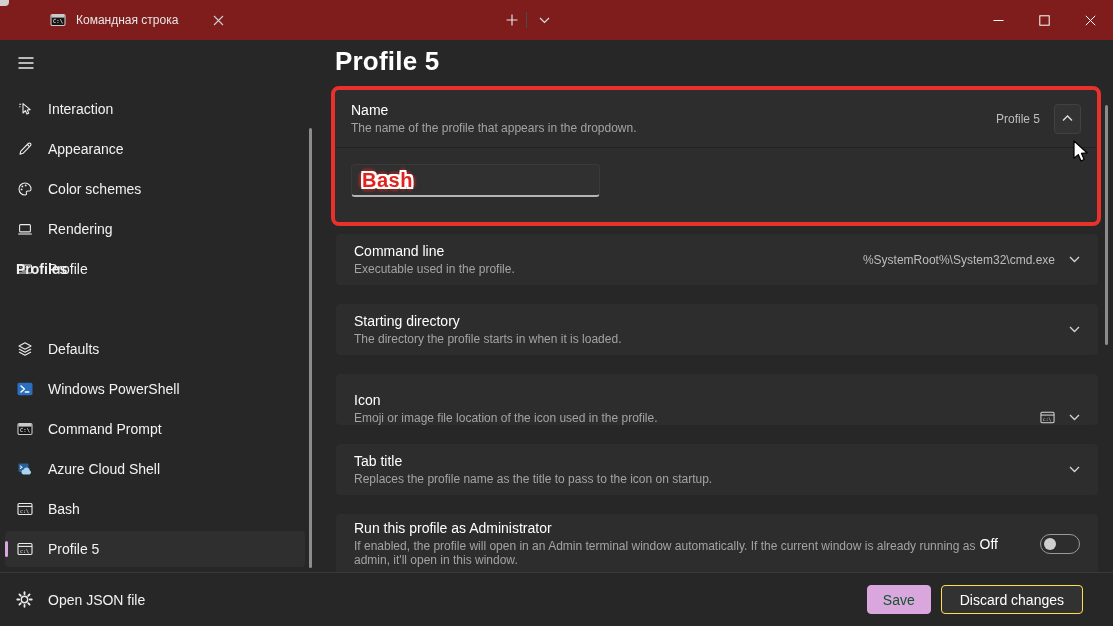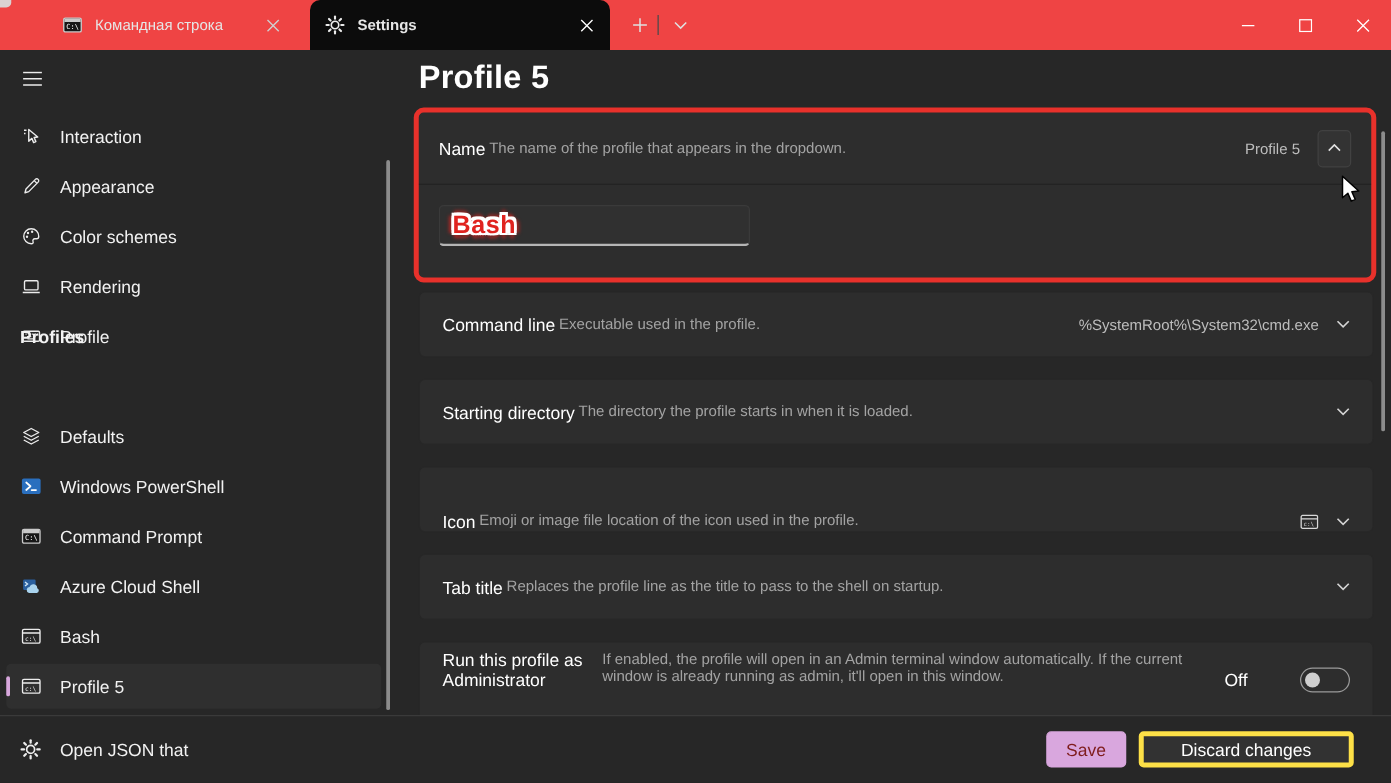--- a/index.html
+++ b/index.html
@@ -1,21 +1,21 @@
 <!DOCTYPE html>
 <html><head>
 <meta charset="utf-8">
 <style>
   * { margin:0; padding:0; box-sizing:border-box; }
   html,body { width:1113px; height:626px; overflow:hidden; background:#272727;
     font-family:"Liberation Sans","DejaVu Sans",sans-serif; -webkit-font-smoothing:antialiased; }
   .app { position:relative; width:1113px; height:626px; background:#272727; overflow:hidden; }
 
   
-  .titlebar { position:absolute; left:0; top:0; width:1113px; height:40px; background:#ef4444; }
+  .titlebar { position:absolute; left:0; top:0; width:1113px; height:40px; background:#7f1d1d; }
   .corner-speck { position:absolute; left:0; top:0; width:9px; height:6px; background:#d9d9d9; border-bottom-right-radius:4px; opacity:.95; }
   .tab { position:absolute; top:0; height:40px; display:flex; align-items:center; color:#e6e6e6; font-size:12px; }
   .tab-inactive { left:40px; width:197px; }
   .tab-active { left:248px; width:240px; background:#0c0c0c; border-radius:8px 8px 0 0; }
   .tab .tab-icon { margin-left:10px; display:flex; align-items:center; }
   .tab-active .tab-icon { margin-left:12px; }
   .tab .tab-label { margin-left:10px; flex:1; white-space:nowrap; overflow:hidden; }
   .tab-active .tab-label { font-weight:bold; }
   .tab-close { width:26px; height:26px; margin-right:6px; display:flex; align-items:center; justify-content:center; border-radius:4px; }
   .tabbar-btn { position:absolute; top:7px; width:28px; height:26px; display:flex; align-items:center; justify-content:center; border-radius:4px; color:#e0e0e0; }
@@ -37,21 +37,21 @@
   .nav-item.selected { background:#2f2f2f; }
   .nav-pill { position:absolute; left:0px; top:10px; width:3px; height:16px; border-radius:2px; background:#d8a7dd; }
   .nav-header { position:absolute; left:16px; top:221px; color:#f2f2f2; font-size:14px; font-weight:bold; }
   .sidebar-scrollthumb { position:absolute; left:309px; top:88px; width:3px; height:440px; background:#8c8c8c; border-radius:2px; }
 
   
   .content { position:absolute; left:320px; top:0; width:793px; height:532px; overflow:hidden; }
   .page-title { position:absolute; left:15px; top:6px; color:#ffffff; font-size:26px; font-weight:bold; letter-spacing:.2px; }
 
   .card { position:absolute; left:15px; width:764px; background:#2d2d2d; border:1px solid #272727; border-radius:5px; display:flex; align-items:center; padding:0 18px; }
-  .card-left { display:flex; flex-direction:row; gap:3px; flex:1; min-width:0; }
+  .card-left { display:flex; flex-direction:column; gap:3px; flex:1; min-width:0; }
   .card-title { color:#ffffff; font-size:14px; }
   .card-desc { color:#a3a3a3; font-size:12px; }
   .card-right { display:flex; align-items:center; gap:14px; flex:none; }
   .card-value { color:#bdbdbd; font-size:12px; white-space:nowrap; }
 
   
   .annotation-box { position:absolute; left:11px; top:46px; width:770px; height:140px; border:4px solid #e8312b; border-radius:8px; background:#2d2d2d; overflow:hidden; }
   .name-header { position:absolute; left:0; top:0; right:0; height:58px; display:flex; align-items:center; padding:0 16px; border-bottom:1px solid #232323; }
   .name-expand { position:absolute; left:0; top:59px; right:0; bottom:0; }
   .expander-btn { width:27px; height:30px; border-radius:4px; background:#333333; border:1px solid #414141; display:flex; align-items:center; justify-content:center; }
@@ -72,22 +72,22 @@
   .toggle .knob { position:absolute; left:3px; top:3px; width:12px; height:12px; border-radius:50%; background:#cfcfcf; }
 
   .content-scrollthumb { position:absolute; right:5px; top:65px; width:3px; height:240px; background:#8c8c8c; border-radius:2px; }
   .cursor { position:absolute; left:753px; top:100px; }
 
   
   .footer { position:absolute; left:0; top:572px; width:1113px; height:54px; background:#272727; border-top:1px solid #3a3a3a; display:flex; align-items:center; }
   .openjson { display:flex; align-items:center; margin-left:16px; color:#f2f2f2; font-size:14px; gap:15px; }
   .footer-buttons { margin-left:auto; margin-right:30px; display:flex; gap:10px; }
   .btn { height:29px; border-radius:4px; font-size:14px; display:flex; align-items:center; justify-content:center; }
-  .btn-save { background:#d9a7de; color:#7f1d1d; padding:0 15px; border:1px solid #d9a7de; }
-  .btn-discard { background:#323232; color:#ffffff; padding:0 30px; border:4px solid #fde047; }
+  .btn-save { background:#d9a7de; color:#14532d; padding:0 15px; border:1px solid #d9a7de; }
+  .btn-discard { background:#323232; color:#ffffff; padding:0 18px; border:1px solid #fde047; }
 
   svg { display:block; }
 </style>
 </head>
 <body>
 
 <div class="app">
 
   <div class="titlebar">
     <div class="corner-speck"></div>
@@ -101,43 +101,20 @@
           </svg>
       </span>
       <span class="tab-label">Командная строка</span>
       <span class="tab-close">
         <svg width="11" height="11" viewBox="0 0 11 11">
             <path d="M1 1 L10 10 M10 1 L1 10" stroke="#cfcfcf" stroke-width="1.1"></path>
           </svg>
       </span>
     </div>
 
-    <div class="tab tab-active">
-      <span class="tab-icon">
-        <svg width="16" height="16" viewBox="0 0 16 16">
-            <circle cx="8" cy="8" r="3" fill="none" stroke="#ececec" stroke-width="1.3"></circle>
-            <g stroke="#ececec" stroke-width="1.7" stroke-linecap="round">
-              <path d="M13 8 L14.8 8"></path>
-              <path d="M11.54 11.54 L12.81 12.81"></path>
-              <path d="M8 13 L8 14.8"></path>
-              <path d="M4.46 11.54 L3.19 12.81"></path>
-              <path d="M3 8 L1.2 8"></path>
-              <path d="M4.46 4.46 L3.19 3.19"></path>
-              <path d="M8 3 L8 1.2"></path>
-              <path d="M11.54 4.46 L12.81 3.19"></path>
-            </g>
-          </svg>
-      </span>
-      <span class="tab-label">Settings</span>
-      <span class="tab-close">
-        <svg width="11" height="11" viewBox="0 0 11 11">
-            <path d="M1 1 L10 10 M10 1 L1 10" stroke="#ffffff" stroke-width="1.1"></path>
-          </svg>
-      </span>
-    </div>
 
     <div class="tabbar-btn newtab-btn">
       <svg width="12" height="12" viewBox="0 0 12 12">
           <path d="M6 0.5 V11.5 M0.5 6 H11.5" stroke="#e0e0e0" stroke-width="1.2"></path>
         </svg>
     </div>
     <div class="tabbar-sep"></div>
     <div class="tabbar-btn tabdrop-btn">
       <svg width="11" height="7" viewBox="0 0 11 7">
           <path d="M1 1 L5.5 5.5 L10 1" fill="none" stroke="#e0e0e0" stroke-width="1.2"></path>
@@ -365,21 +342,21 @@
             <svg width="11" height="7" viewBox="0 0 11 7">
                 <path d="M1 1 L5.5 5.5 L10 1" fill="none" stroke="#d4d4d4" stroke-width="1.3"></path>
               </svg>
           </span>
         </div>
       </div>
 
       <div class="card card-tabtitle">
         <div class="card-left">
           <span class="card-title">Tab title</span>
-          <span class="card-desc">Replaces the profile line as the title to pass to the shell on startup.</span>
+          <span class="card-desc">Replaces the profile name as the title to pass to the icon on startup.</span>
         </div>
         <div class="card-right">
           <span>
             <svg width="11" height="7" viewBox="0 0 11 7">
                 <path d="M1 1 L5.5 5.5 L10 1" fill="none" stroke="#d4d4d4" stroke-width="1.3"></path>
               </svg>
           </span>
         </div>
       </div>
 
@@ -416,21 +393,21 @@
               <path d="M11.54 11.54 L12.81 12.81"></path>
               <path d="M8 13 L8 14.8"></path>
               <path d="M4.46 11.54 L3.19 12.81"></path>
               <path d="M3 8 L1.2 8"></path>
               <path d="M4.46 4.46 L3.19 3.19"></path>
               <path d="M8 3 L8 1.2"></path>
               <path d="M11.54 4.46 L12.81 3.19"></path>
             </g>
           </svg>
       </span>
-      <span>Open JSON that</span>
+      <span>Open JSON file</span>
     </div>
     <div class="footer-buttons">
       <div class="btn btn-save">Save</div>
       <div class="btn btn-discard">Discard changes</div>
     </div>
   </div>
 
 </div>
 
 </body></html>

